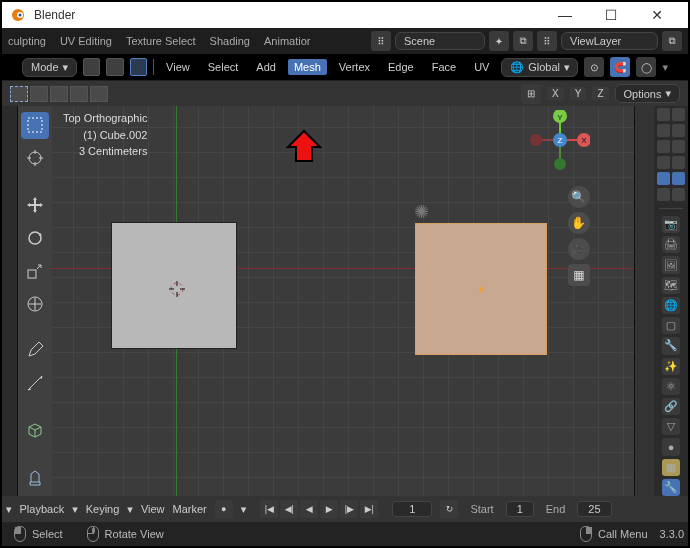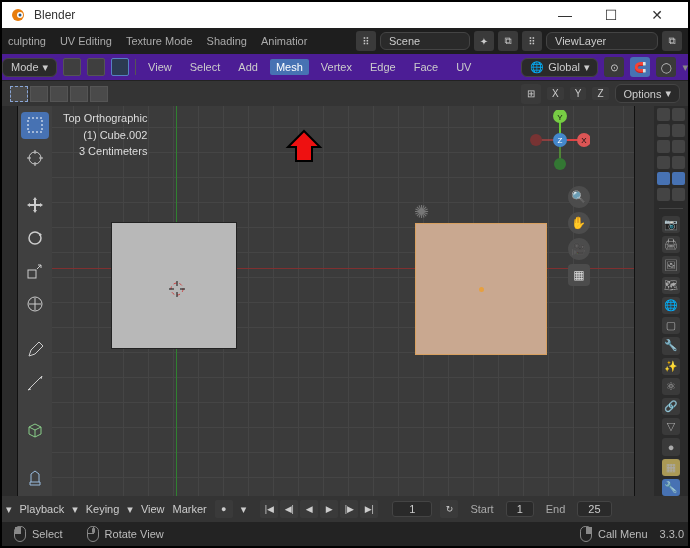--- a/index.html
+++ b/index.html
@@ -10,21 +10,21 @@
   .titlebar { height: 26px; background: #fff; display: flex; align-items: center; padding: 0 8px; font-size: 12px; color: #333; }
   .titlebar .logo { width: 16px; height: 16px; margin-right: 8px; }
   .titlebar .spacer { flex: 1; }
   .titlebar .wbtn { width: 46px; height: 30px; display: flex; align-items: center; justify-content: center; font-size: 14px; }
   
   .wsbar { height: 26px; background: #1e1e1e; display: flex; align-items: center; padding: 0 6px; font-size: 11px; color: #aaa; gap: 14px; overflow: hidden; }
   .wsbar .scenebox { margin-left: auto; display: flex; align-items: center; gap: 4px; }
   .field { background: #2a2a2a; border: 1px solid #444; border-radius: 6px; padding: 2px 8px; font-size: 11px; color: #ccc; display: inline-flex; align-items: center; gap: 4px; }
   .iconbtn { width: 20px; height: 20px; border-radius: 3px; background: #3a3a3a; display: inline-flex; align-items: center; justify-content: center; font-size: 10px; color: #ccc; }
   
-  .hdrbar { height: 26px; background: #4c1d95; display: flex; align-items: center; padding: 0 0; font-size: 11px; color: #ccc; gap: 6px; overflow: hidden; }
+  .hdrbar { height: 26px; background: #000000; display: flex; align-items: center; padding: 0 20px; font-size: 11px; color: #ccc; gap: 6px; overflow: hidden; }
   .hdrbar .menu { padding: 2px 6px; border-radius: 2px; cursor: pointer; }
   .hdrbar .menu.active { background: #4772b3; color: #fff; }
   .hdrbar .sep { width: 1px; height: 16px; background: #555; }
   .hdr-right { margin-left: auto; display: flex; align-items: center; gap: 6px; }
   .modeicon { width: 18px; height: 18px; border: 1px solid #555; background: #3f3f3f; border-radius: 2px; display:inline-block; }
   .modeicon.sel { border-color: #5680c2; background:#2b3b52; }
   
   .subbar { height: 26px; background: #343434; display: flex; align-items: center; padding: 0 8px; font-size: 11px; color: #ccc; justify-content: space-between; border-top: 1px solid #222; }
   .subbar .selicons { display: flex; gap: 2px; }
   .subbar .selicon { width: 18px; height: 16px; background: #4a4a4a; border: 1px solid #555; }
@@ -106,32 +106,32 @@
     <span>Blender</span>
     <span class="spacer"></span>
     <div class="wbtn">—</div>
     <div class="wbtn">☐</div>
     <div class="wbtn">✕</div>
   </div>
 
   <div class="wsbar">
     <span>culpting</span>
     <span>UV Editing</span>
-    <span>Texture Mode</span>
+    <span>Texture Select</span>
     <span>Shading</span>
     <span>Animatior</span>
     <div class="scenebox">
       <span class="iconbtn">⠿</span>
       <span class="field" style="width:90px">
           <span>Scene</span>
         </span>
       <span class="iconbtn">✦</span>
       <span class="iconbtn">⧉</span>
       <span class="iconbtn">⠿</span>
-      <span class="field" style="width:112px">
+      <span class="field" style="width:97px">
           <span>ViewLayer</span>
         </span>
       <span class="iconbtn">⧉</span>
     </div>
   </div>
 
   <div class="hdrbar">
     <span class="field">
         <span>Mode</span> 
         <span>▾</span>

